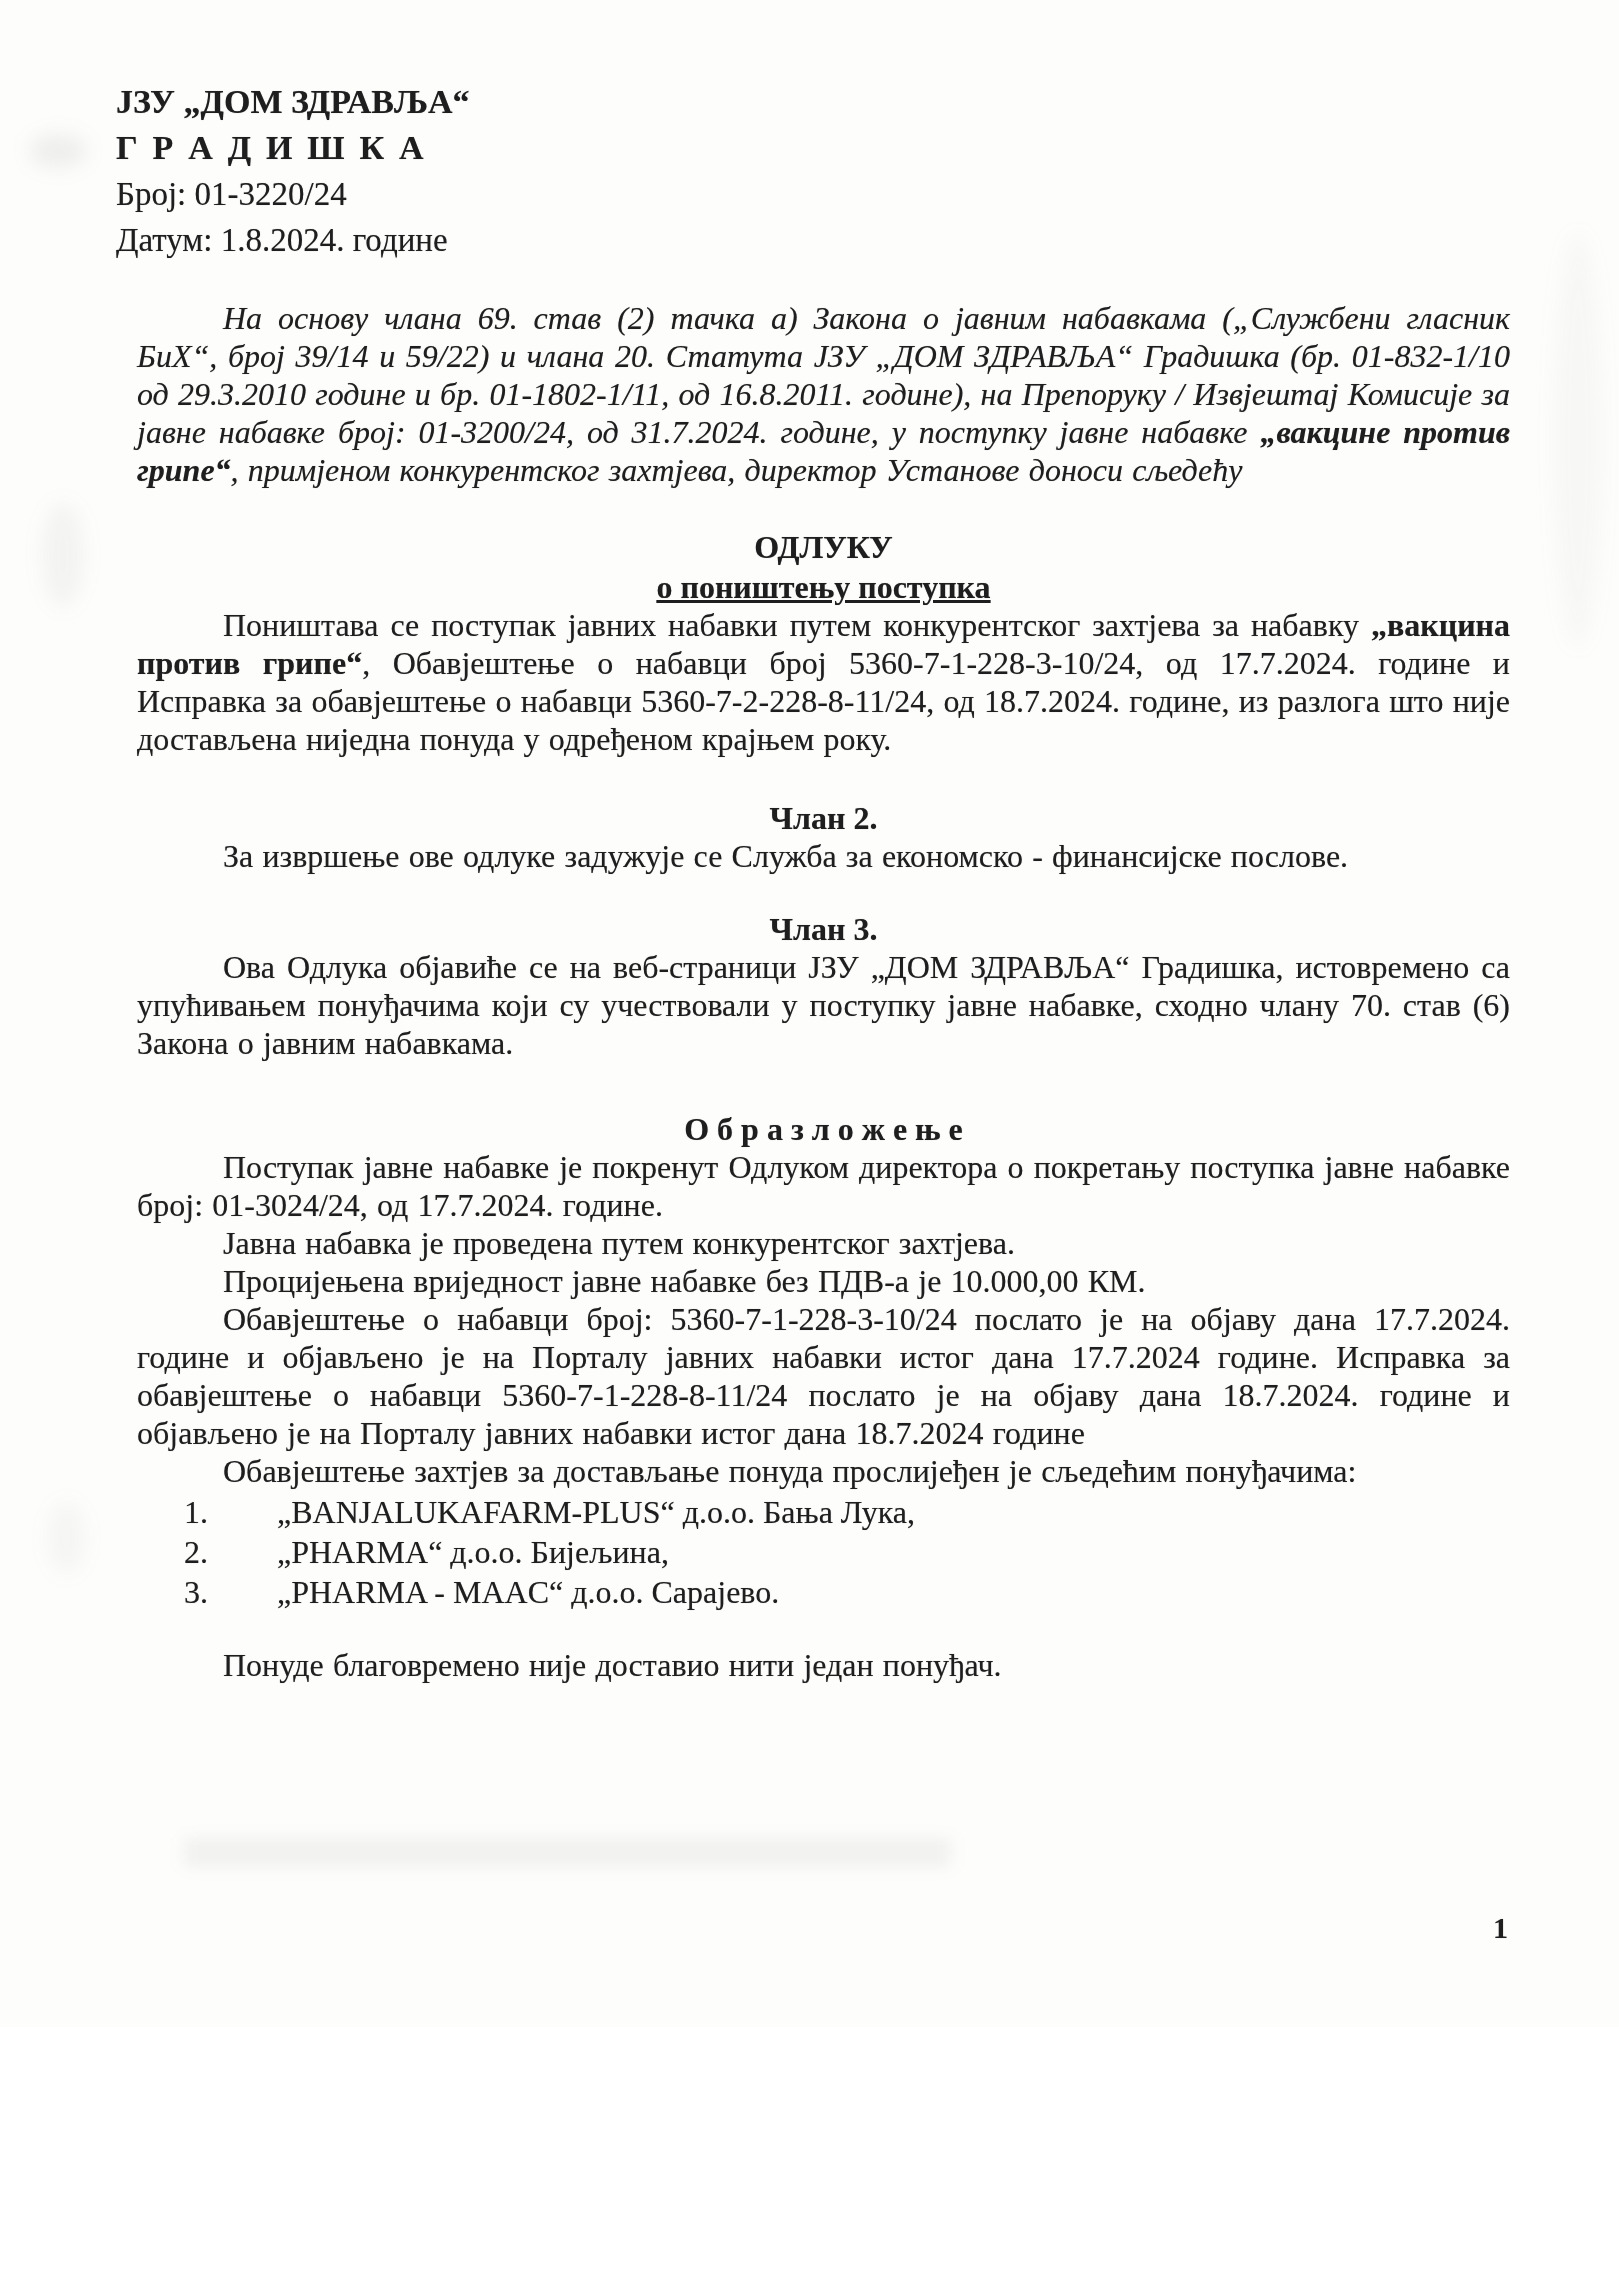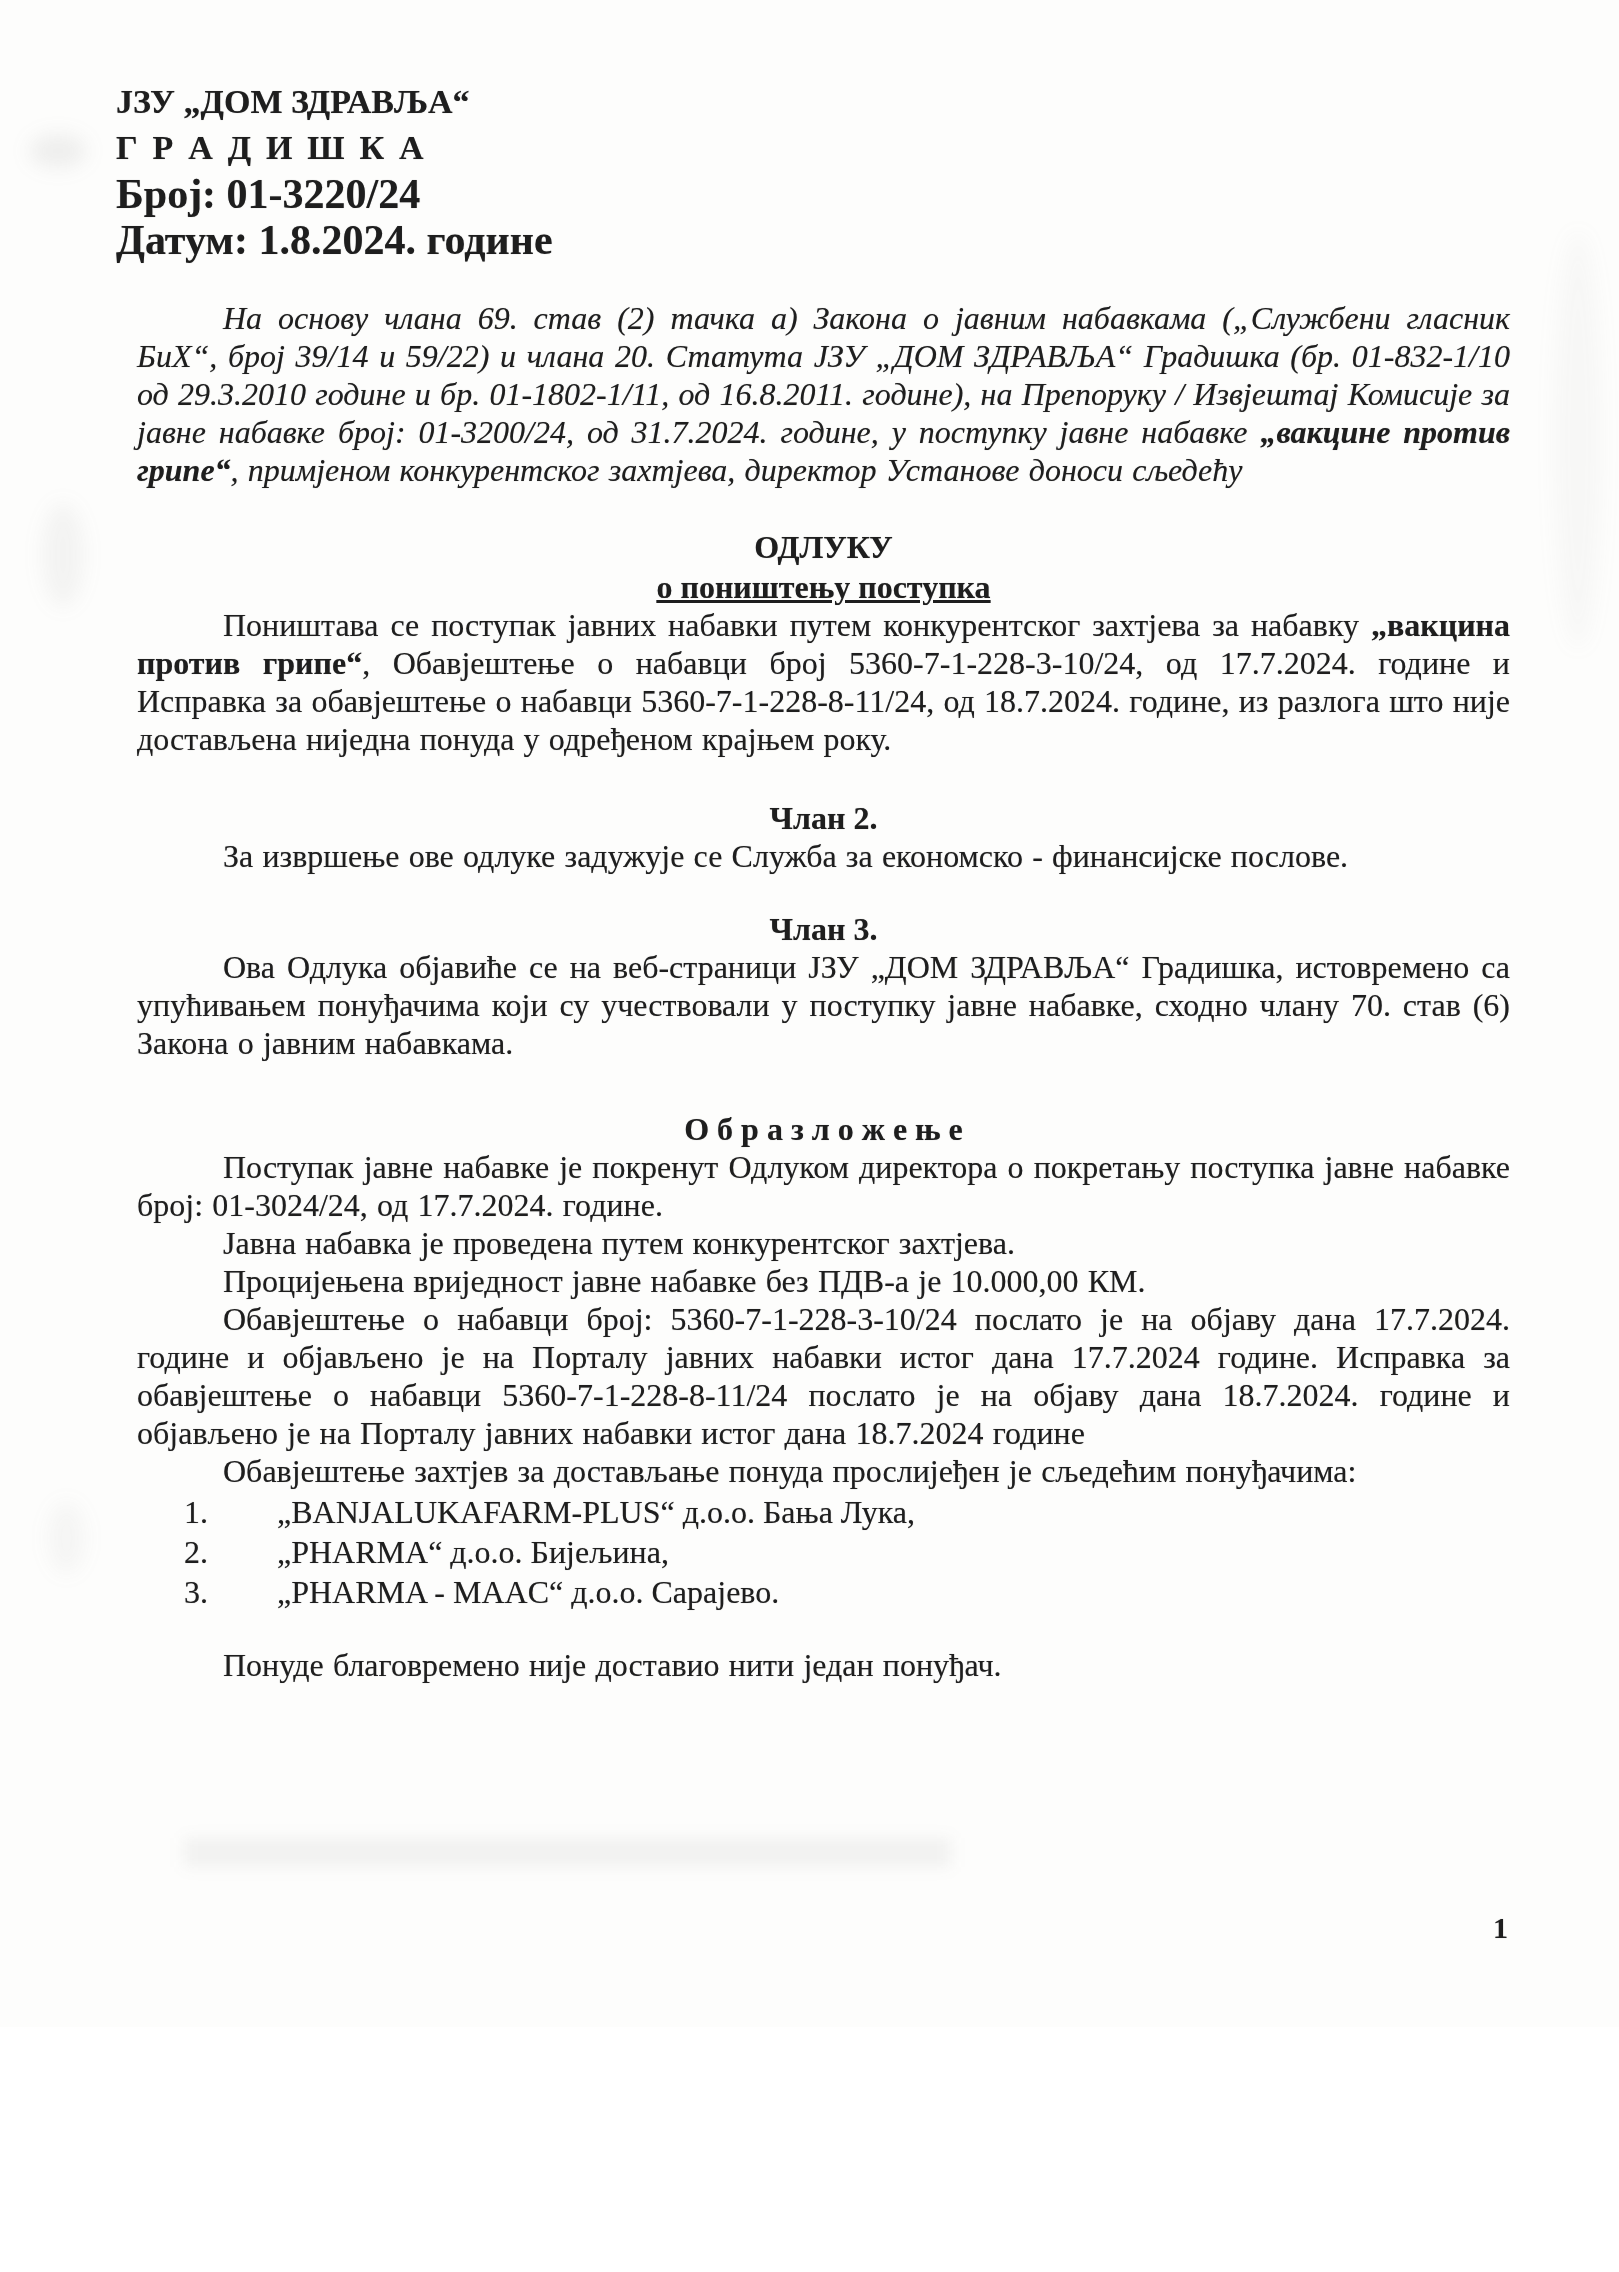--- a/index.html
+++ b/index.html
@@ -16,21 +16,21 @@
   .content{
     position:absolute;
     left:137px;
     top:79px;
     width:1373px;
     filter:blur(0.2px);
   }
   
   .org-line{font-size:34px;font-weight:bold;line-height:46px;margin-left:-21px;}
   .org-spaced{letter-spacing:3.2px;}
-  .meta-line{font-size:42px;line-height:46px;margin-left:-21px;font-weight:bold;}
+  .meta-line{font-size:33px;line-height:46px;margin-left:-21px;}
   
   .body-p{
     font-size:32px;
     line-height:38px;
     text-align:justify;
     word-spacing:1.2px;
     margin:0;
   }
   .indent{text-indent:86px;}
   .intro{margin-top:36px;font-style:italic;}
@@ -101,21 +101,21 @@
     <div class="org-line">ЈЗУ „ДОМ ЗДРАВЉА“</div>
     <div class="org-line org-spaced">Г Р А Д И Ш К А</div>
     <div class="meta-line">Број: 01-3220/24</div>
     <div class="meta-line">Датум: 1.8.2024. године</div>
 
     <p class="body-p indent intro"><span>На основу члана 69. став (2) тачка а) Закона о јавним набавкама („Службени гласник БиХ“, број 39/14 и 59/22) и члана 20. Статута ЈЗУ „ДОМ ЗДРАВЉА“ Градишка (бр. 01-832-1/10 од 29.3.2010 године и бр. 01-1802-1/11, од 16.8.2011. године), на Препоруку / Извјештај Комисије за јавне набавке број: 01-3200/24, од 31.7.2024. године, у поступку јавне набавке </span><b>„вакцине против грипе“</b><span>, примјеном конкурентског захтјева, директор Установе доноси сљедећу</span></p>
 
     <div class="c-head decision-title">ОДЛУКУ</div>
     <div class="c-head decision-subtitle">о поништењу поступка</div>
 
-    <p class="body-p indent"><span>Поништава се поступак јавних набавки путем конкурентског захтјева за набавку </span><b>„вакцина против грипе“</b><span>, Обавјештење о набавци број 5360-7-1-228-3-10/24, од 17.7.2024. године и Исправка за обавјештење о набавци 5360-7-1-228-8-11/24, од 18.7.2024. године, из разлога што није достављена ниједна понуда у одређеном крајњем року.</span></p>
+    <p class="body-p indent"><span>Поништава се поступак јавних набавки путем конкурентског захтјева за набавку </span><b>„вакцина против грипе“</b><span>, Обавјештење о набавци број 5360-7-1-228-3-10/24, од 17.7.2024. године и Исправка за обавјештење о набавци 5360-7-2-228-8-11/24, од 18.7.2024. године, из разлога што није достављена ниједна понуда у одређеном крајњем року.</span></p>
 
     <div class="c-head art2-head">Члан 2.</div>
     <p class="body-p indent">За извршење ове одлуке задужује се Служба за економско - финансијске послове.</p>
 
     <div class="c-head art3-head">Члан 3.</div>
     <p class="body-p indent">Ова Одлука објавиће се на веб-страници ЈЗУ „ДОМ ЗДРАВЉА“ Градишка, истовремено са упућивањем понуђачима који су учествовали у поступку јавне набавке, сходно члану 70. став (6) Закона о јавним набавкама.</p>
 
     <div class="c-head rationale-head">О б р а з л о ж е њ е</div>
     <p class="body-p indent">Поступак јавне набавке је покренут Одлуком директора о покретању поступка јавне набавке број: 01-3024/24, од 17.7.2024. године.</p>
     <p class="body-p indent">Јавна набавка је проведена путем конкурентског захтјева.</p>

